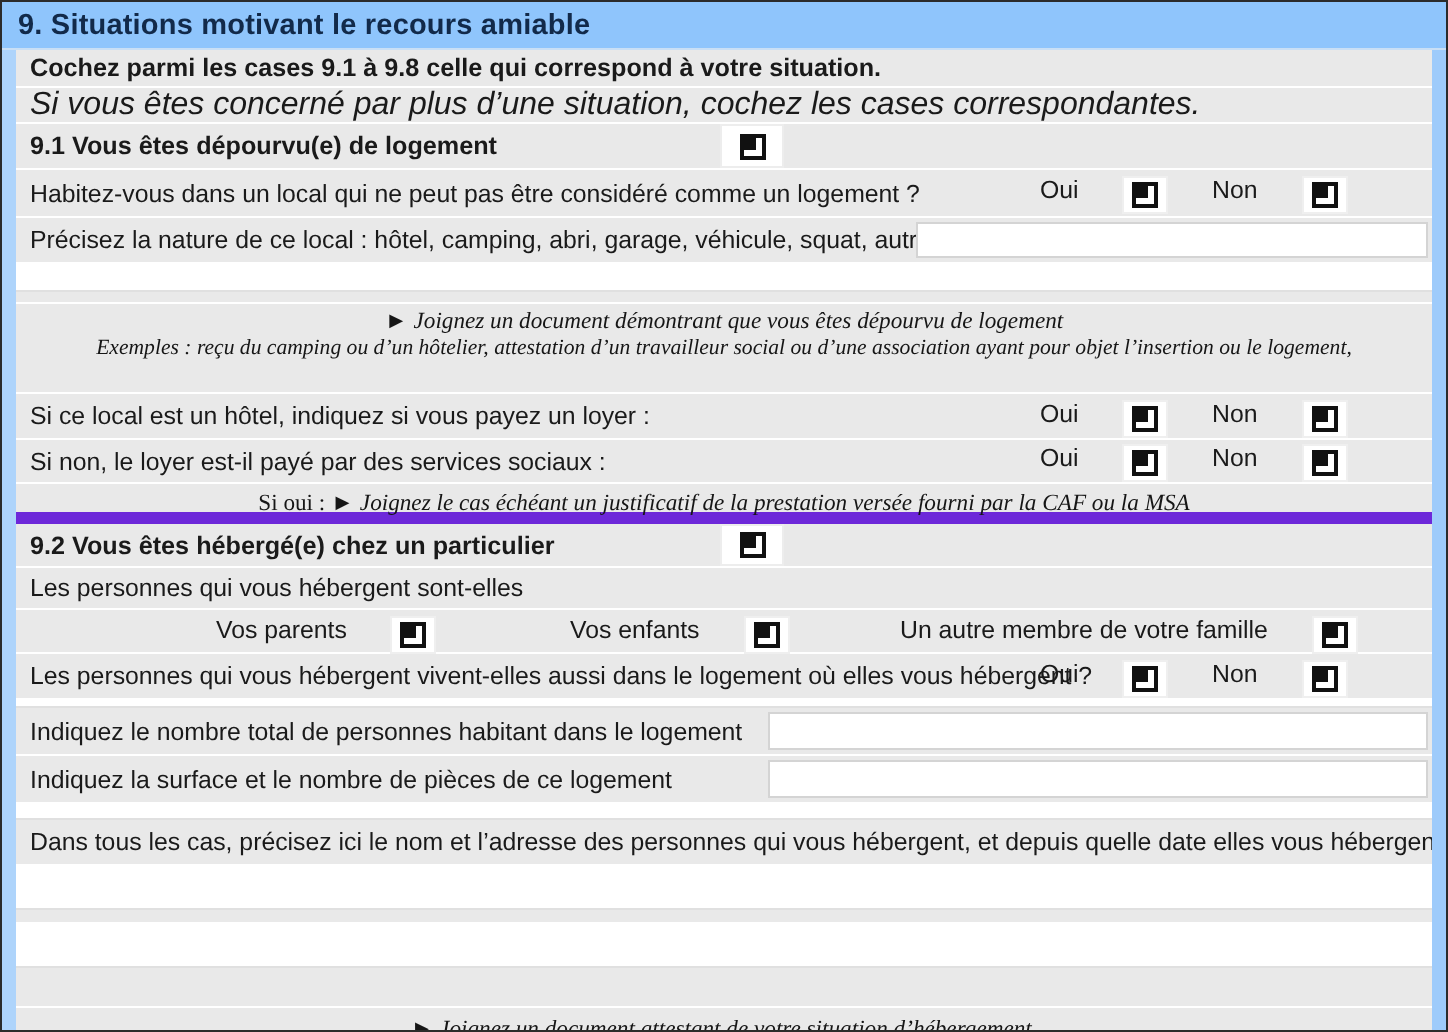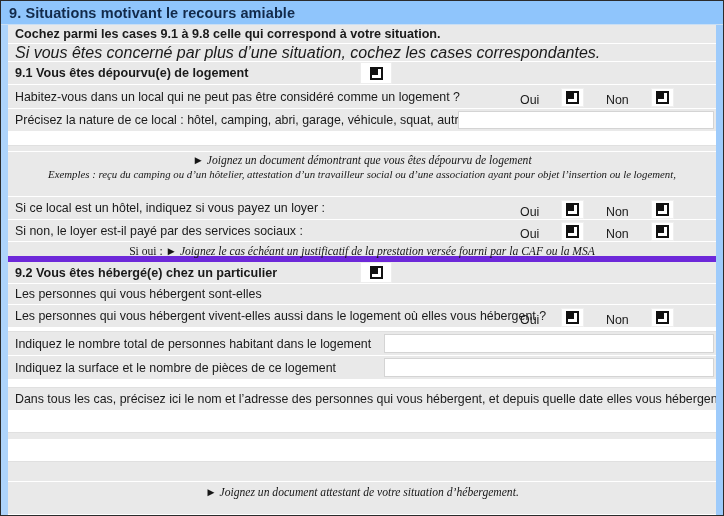--- a/index.html
+++ b/index.html
@@ -126,21 +126,21 @@
     background: #ffffff;
     display: flex;
     align-items: center;
     justify-content: center;
     box-sizing: border-box;
     border: 1px solid #ededed;
   }
 
   .opt {
     display: inline-flex;
-    align-items: flex-end;
+    align-items: flex-start;
     gap: 22px;
     position: absolute;
   }
   .opt .lbl { font-size: 12.4px; color: #1a1a1a; }
   .opt .box-bg {
     background: #ffffff;
     padding: 2px 4px;
     display: flex;
     align-items: center;
     border: 1px solid #efefef;
@@ -288,20 +288,42 @@
         <span class="hdr-label">9.2 Vous êtes  hébergé(e) chez un particulier</span>
         <div class="cb-cell" style="left:352px;top:0;width:32px;height:21px;">
           <span class="cb"></span>
         </div>
       </div>
 
       <div class="row" style="height:21px;">
         <span>Les personnes qui vous hébergent sont-elles</span>
       </div>
 
+      <div class="row" style="height:22px;">
+        <div class="opt" style="left:100px;top:3px;">
+          <span class="lbl">Vos parents</span>
+          <span class="box-bg">
+            <span class="cb"></span>
+          </span>
+        </div>
+
+        <div class="opt" style="left:277px;top:3px;">
+          <span class="lbl">Vos enfants</span>
+          <span class="box-bg">
+            <span class="cb"></span>
+          </span>
+        </div>
+
+        <div class="opt" style="left:442px;top:3px;">
+          <span class="lbl">Un autre membre de votre famille</span>
+          <span class="box-bg">
+            <span class="cb"></span>
+          </span>
+        </div>
+      </div>
 
       <div class="row" style="height:23px;">
         <span>Les personnes qui vous hébergent vivent-elles aussi dans le logement où elles vous hébergent ?</span>
 
         <div class="opt" style="left:512px;top:3px;">
           <span class="lbl">Oui</span>
           <span class="box-bg">
             <span class="cb"></span>
           </span>
         </div>

